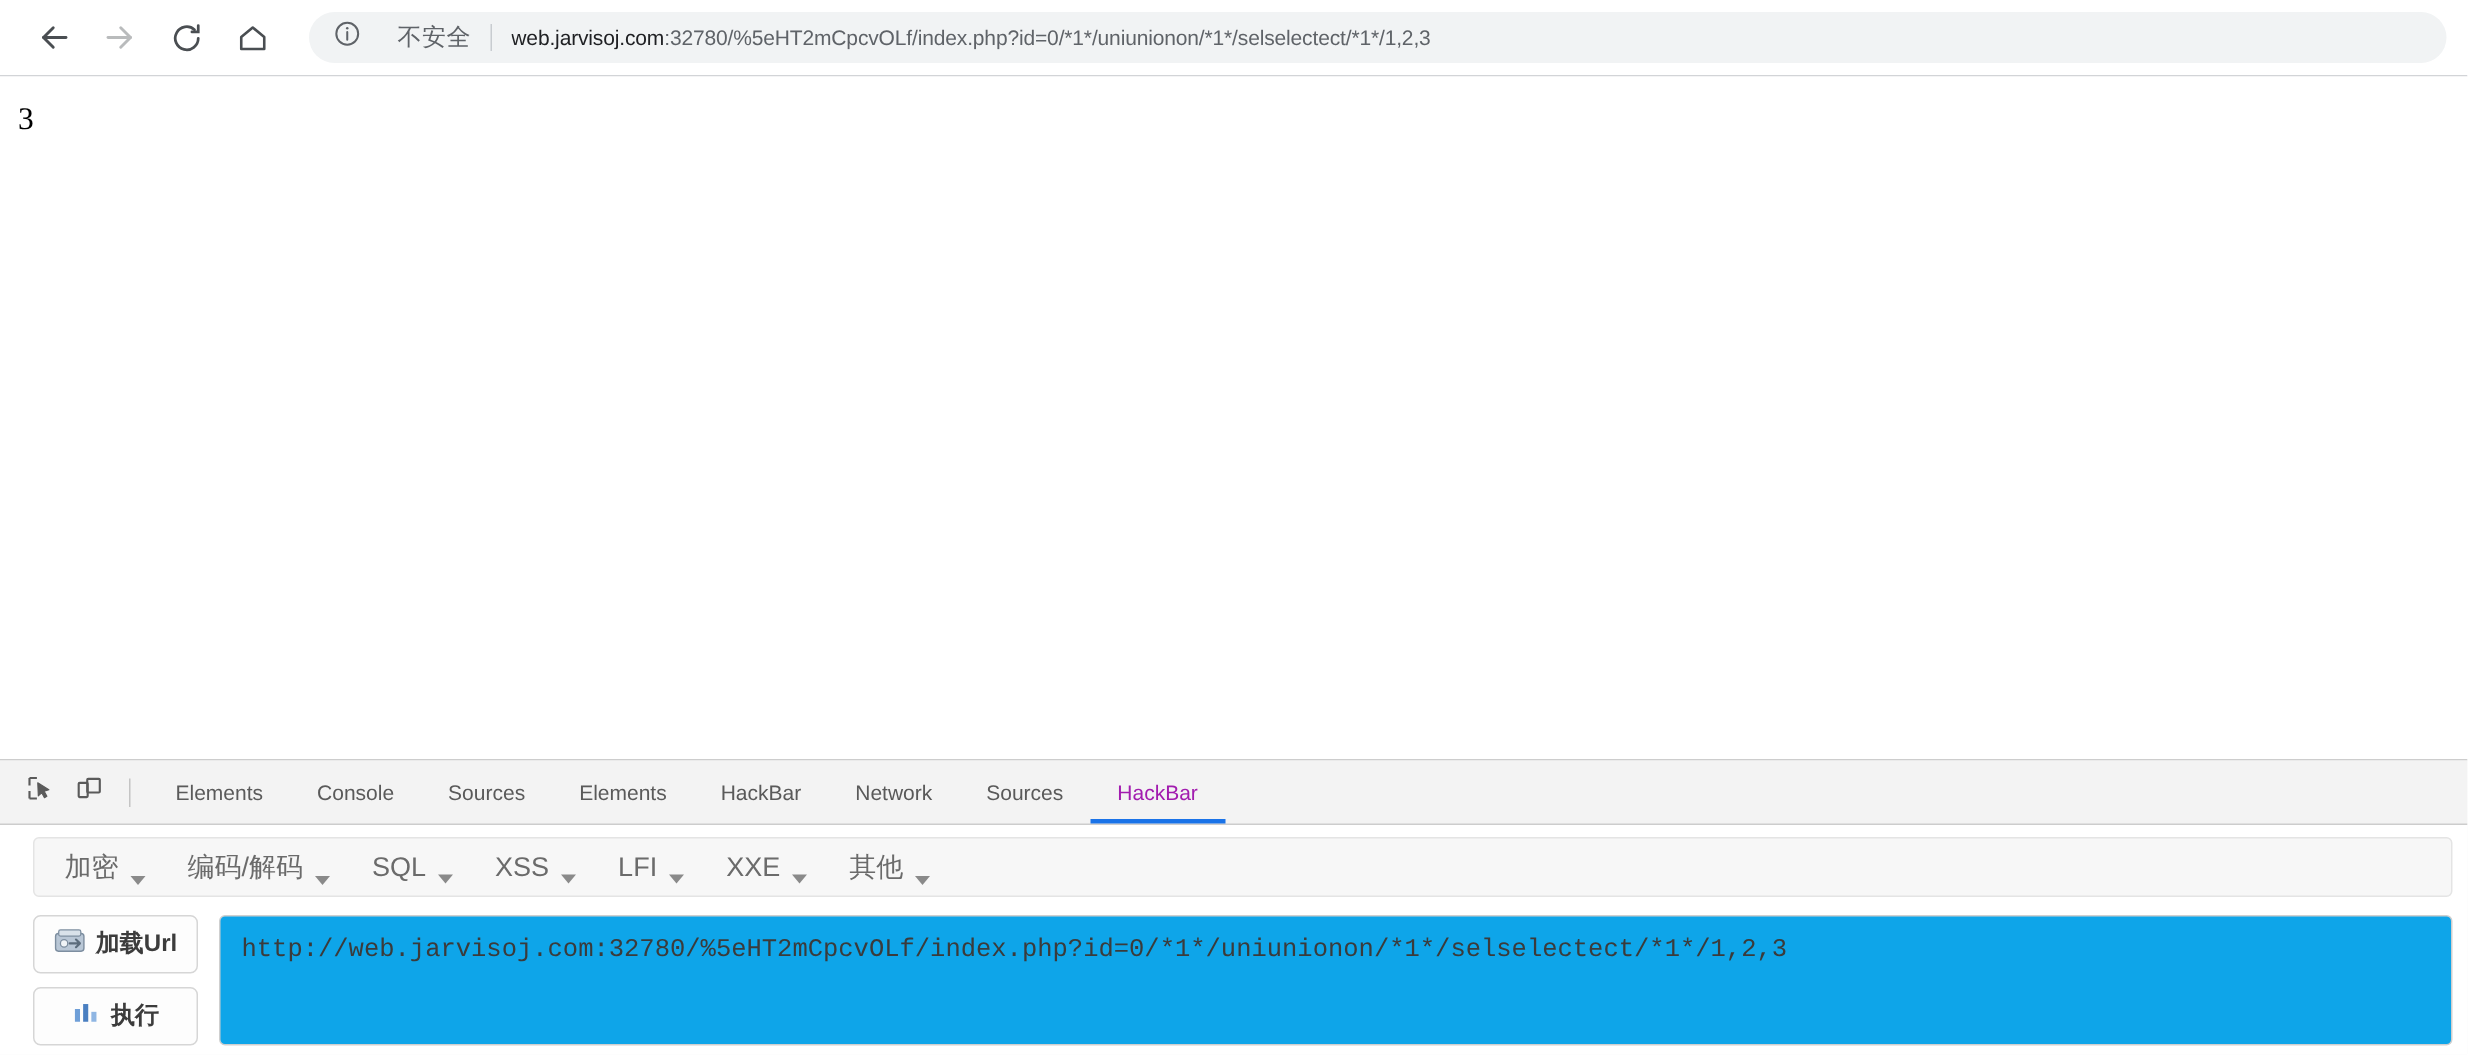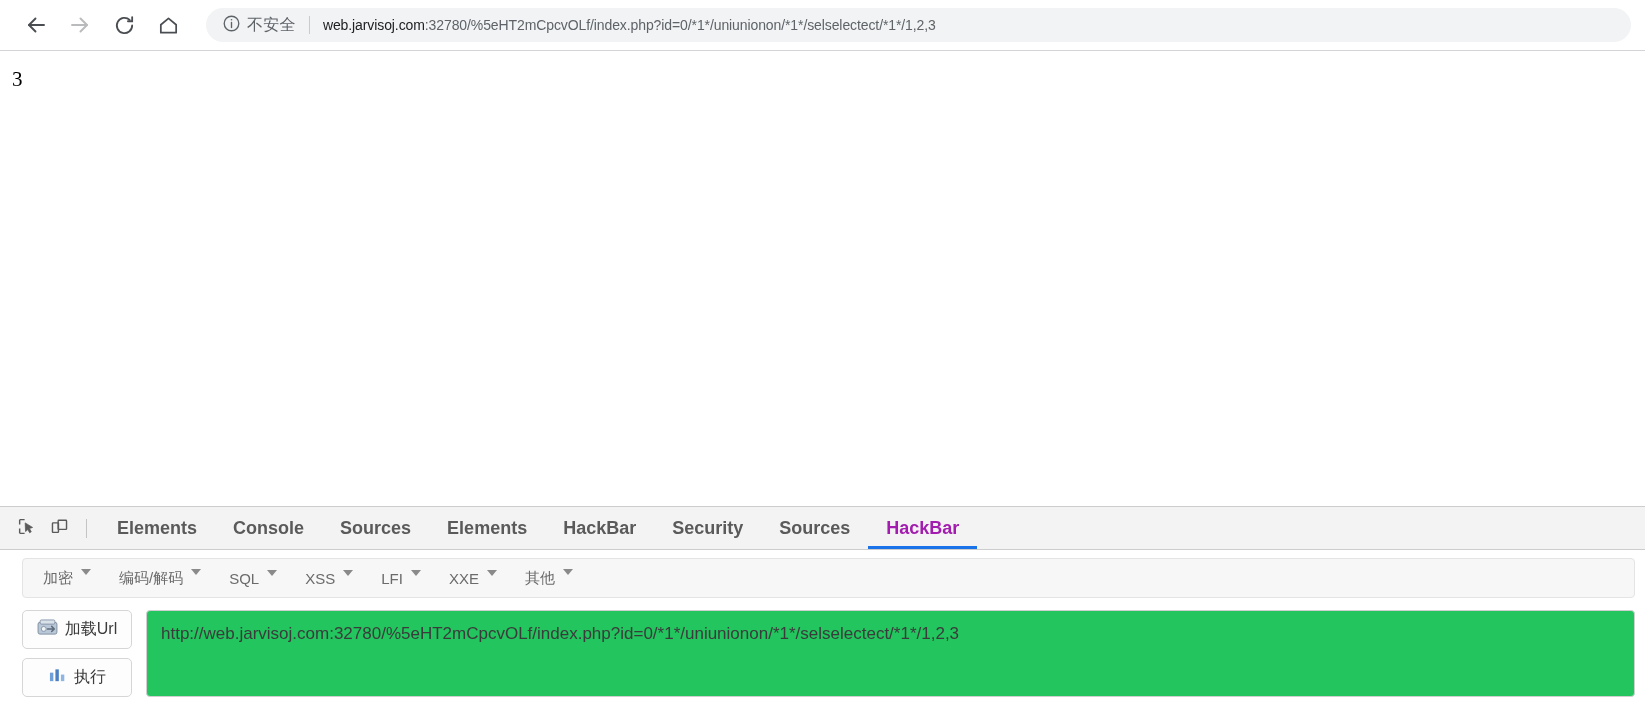--- a/index.html
+++ b/index.html
@@ -40,21 +40,21 @@
     border-radius: 17px;
     display: flex;
     align-items: center;
     padding: 0 16px;
     min-width: 0;
   }
   .security-chip {
     display: flex;
     align-items: center;
     flex: 0 0 auto;
-    gap: 6px;
+    gap: 24px;
   }
   .security-chip .sec-label {
     font-size: 16px;
     color: #5f6368;
     letter-spacing: 0.3px;
     white-space: nowrap;
   }
   .omni-divider {
     width: 1px;
     height: 18px;
@@ -118,29 +118,28 @@
     flex: 0 0 auto;
   }
   .dt-toolbar-divider {
     width: 1px;
     height: 19px;
     background: #c4c4c4;
     margin: 0 12px 0 10px;
     flex: 0 0 auto;
   }
   .dt-tab {
-    font-size: 18px;
+    font-size: 14px;
     color: #5a5a5a;
     padding: 0 18px;
     height: 42px;
     line-height: 42px;
     white-space: nowrap;
     position: relative;
     flex: 0 0 auto;
-    font-weight: bold;
   }
   .dt-tab.active {
     color: #a21caf;
   }
   .dt-tab.active::after {
     content: "";
     position: absolute;
     left: 0; right: 0; bottom: 0;
     height: 3px;
     background: #1a73e8;
@@ -157,24 +156,24 @@
     height: 40px;
     background: #f7f7f7;
     border: 1px solid #e4e4e4;
     border-radius: 4px;
     display: flex;
     align-items: center;
     padding: 0 6px;
   }
   .hb-menu-item {
     display: flex;
-    align-items: flex-start;
+    align-items: flex-end;
     gap: 8px;
     padding: 6px 14px;
-    font-size: 15px;
+    font-size: 18px;
     color: #6b6b6b;
     white-space: nowrap;
     border-radius: 3px;
   }
   .caret {
     width: 0; height: 0;
     border-left: 5px solid transparent;
     border-right: 5px solid transparent;
     border-top: 6px solid #8a8a8a;
     display: inline-block;
@@ -197,35 +196,37 @@
     background: #fdfdfd;
     border: 1px solid #d6d6d6;
     border-radius: 5px;
     display: flex;
     align-items: center;
     justify-content: center;
     gap: 7px;
     font-size: 16px;
     color: #3c3c3c;
     white-space: nowrap;
+    font-weight: bold;
   }
   .hb-btn-icon { display: block; flex: 0 0 auto; }
 
   .hb-textarea {
     flex: 1 1 auto;
     min-height: 78px;
     border: 1px solid #cfcfcf;
     border-radius: 4px;
-    background: #22c55e;
+    background: #0ea5e9;
     padding: 11px 14px;
     font-size: 17px;
     color: #3b3b3b;
     line-height: 1.45;
     word-break: break-all;
     overflow: hidden;
+    font-family: Liberation Mono, monospace;
   }
 </style>
 </head>
 <body>
 
 <div class="browser-toolbar">
   <div class="nav-btn">
     <span>
       <svg width="24" height="24" viewBox="0 0 24 24" fill="none" stroke="#4a4e52" stroke-width="1.9" stroke-linecap="round" stroke-linejoin="round">
         <line x1="20" y1="12" x2="5" y2="12"></line>
@@ -297,21 +298,21 @@
         </svg>
       </span>
     </div>
     <div class="dt-toolbar-divider"></div>
 
     <div class="dt-tab"><span>Elements</span></div>
     <div class="dt-tab"><span>Console</span></div>
     <div class="dt-tab"><span>Sources</span></div>
     <div class="dt-tab"><span>Elements</span></div>
     <div class="dt-tab"><span>HackBar</span></div>
-    <div class="dt-tab"><span>Security</span></div>
+    <div class="dt-tab"><span>Network</span></div>
     <div class="dt-tab"><span>Sources</span></div>
     <div class="dt-tab active"><span>HackBar</span></div>
   </div>
 
   <div class="hackbar-panel">
 
     <div class="hb-menubar">
       <div class="hb-menu-item">
         <span>加密</span>
         <span class="caret"></span>

